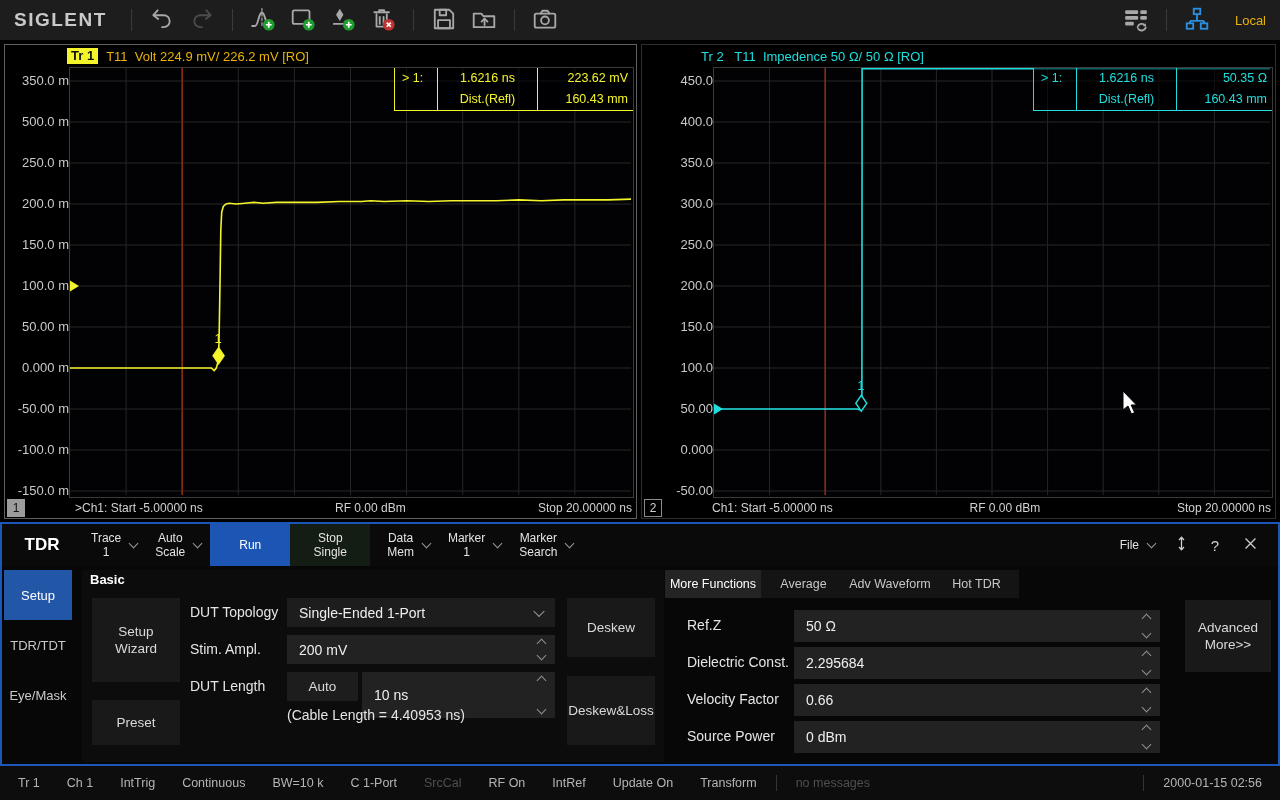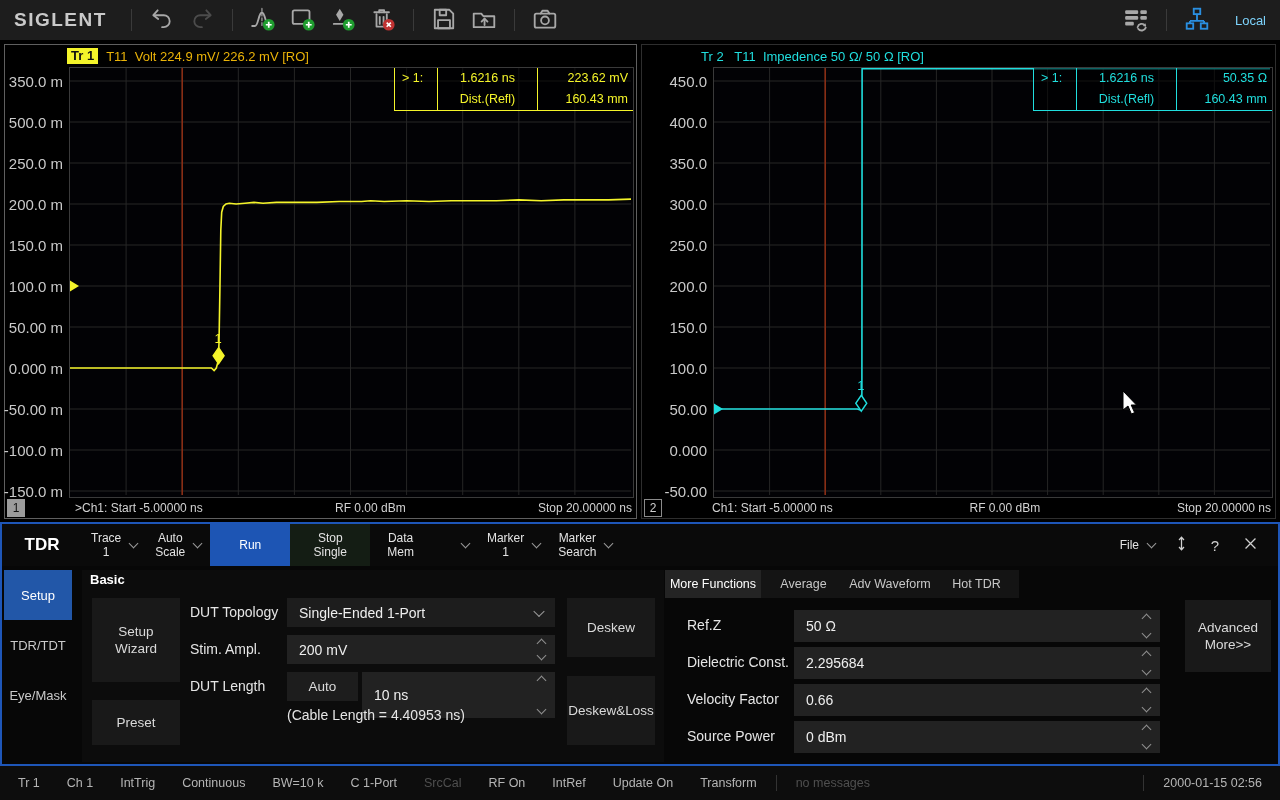--- a/index.html
+++ b/index.html
@@ -14,32 +14,32 @@
              display:flex; align-items:center; padding:0 14px; }
   .brand { font-size:19px; font-weight:bold; letter-spacing:1.5px; color:#c9c9c9; margin-right:14px; }
   .tb-sep { width:1px; height:22px; background:#3a3a3a; margin:0 10px; }
   .tbtn { background:none; border:none; width:34px; height:34px; display:flex; align-items:center;
           justify-content:center; cursor:pointer; margin:0 3px; }
   .tbtn svg { width:26px; height:26px; }
   .ic { stroke:#a8a8a8; stroke-width:1.7; fill:none; stroke-linecap:round; stroke-linejoin:round; }
   .icf { fill:#a8a8a8; stroke:none; }
   .dim .ic { stroke:#4c4c4c; }
   .tb-spacer { flex:1; }
-  .local { color:#7dd3fc; font-size:13px; margin-left:18px; }
+  .local { color:#eab308; font-size:13px; margin-left:18px; }
   
   .graphs { position:absolute; top:44px; left:0; right:0; height:478px; background:#000; }
   .win { position:absolute; top:0; height:475px; background:#000; }
   .win1 { left:4px; width:633px; border:1px solid #5f5f5f; }
   .win2 { left:641px; width:635px; border:1px solid #2e2e2e; }
   .whead { position:absolute; top:0; left:0; right:0; height:22px; display:flex; align-items:center;
            padding-left:62px; font-size:13px; white-space:pre; }
   .chip { color:#111; font-weight:bold; padding:0 4px; margin-right:8px; line-height:16px; }
   .wtitle { white-space:pre; }
   .ylabels { position:absolute; top:22px; bottom:20px; left:0; }
-  .ylab { position:absolute; right:6px; font-size:15px; color:#c9c9c9; white-space:nowrap; }
+  .ylab { position:absolute; right:0; font-size:13px; color:#c9c9c9; white-space:nowrap; }
   .plot { position:absolute; top:22px; bottom:20px; right:2px; background:#020205; border:1px solid #3a3a3a; }
   .win1 .plot { left:64px; } .win1 .ylabels { width:64px; }
   .win2 .plot { left:71px; } .win2 .ylabels { width:71px; }
   .plot svg { position:absolute; top:0; left:0; }
   .readout { position:absolute; top:0; right:0; display:grid; grid-template-columns:42px 100px 96px;
              grid-auto-rows:21px; border-left:1px solid currentColor; border-bottom:1px solid currentColor;
              font-size:12.5px; background:rgba(0,0,0,.55); }
   .readout .cell { line-height:21px; white-space:nowrap; }
   .readout .c1 { padding-left:7px; }
   .readout .c2 { border-left:1px solid currentColor; text-align:center; }
@@ -353,21 +353,21 @@
 Scale</span>
           <i class="chev"></i>
         </div>
       <div class="mbtn run">
           <span class="ml">Run</span>
         </div>
       <div class="mbtn stop">
           <span class="ml">Stop
 Single</span>
         </div>
-      <div class="mitem" style="margin-left:8px;gap:39px;">
+      <div class="mitem" style="margin-left:8px;">
           <span class="ml">Data
 Mem</span>
           <i class="chev"></i>
         </div>
       <div class="mitem">
           <span class="ml">Marker
 1</span>
           <i class="chev"></i>
         </div>
       <div class="mitem">

